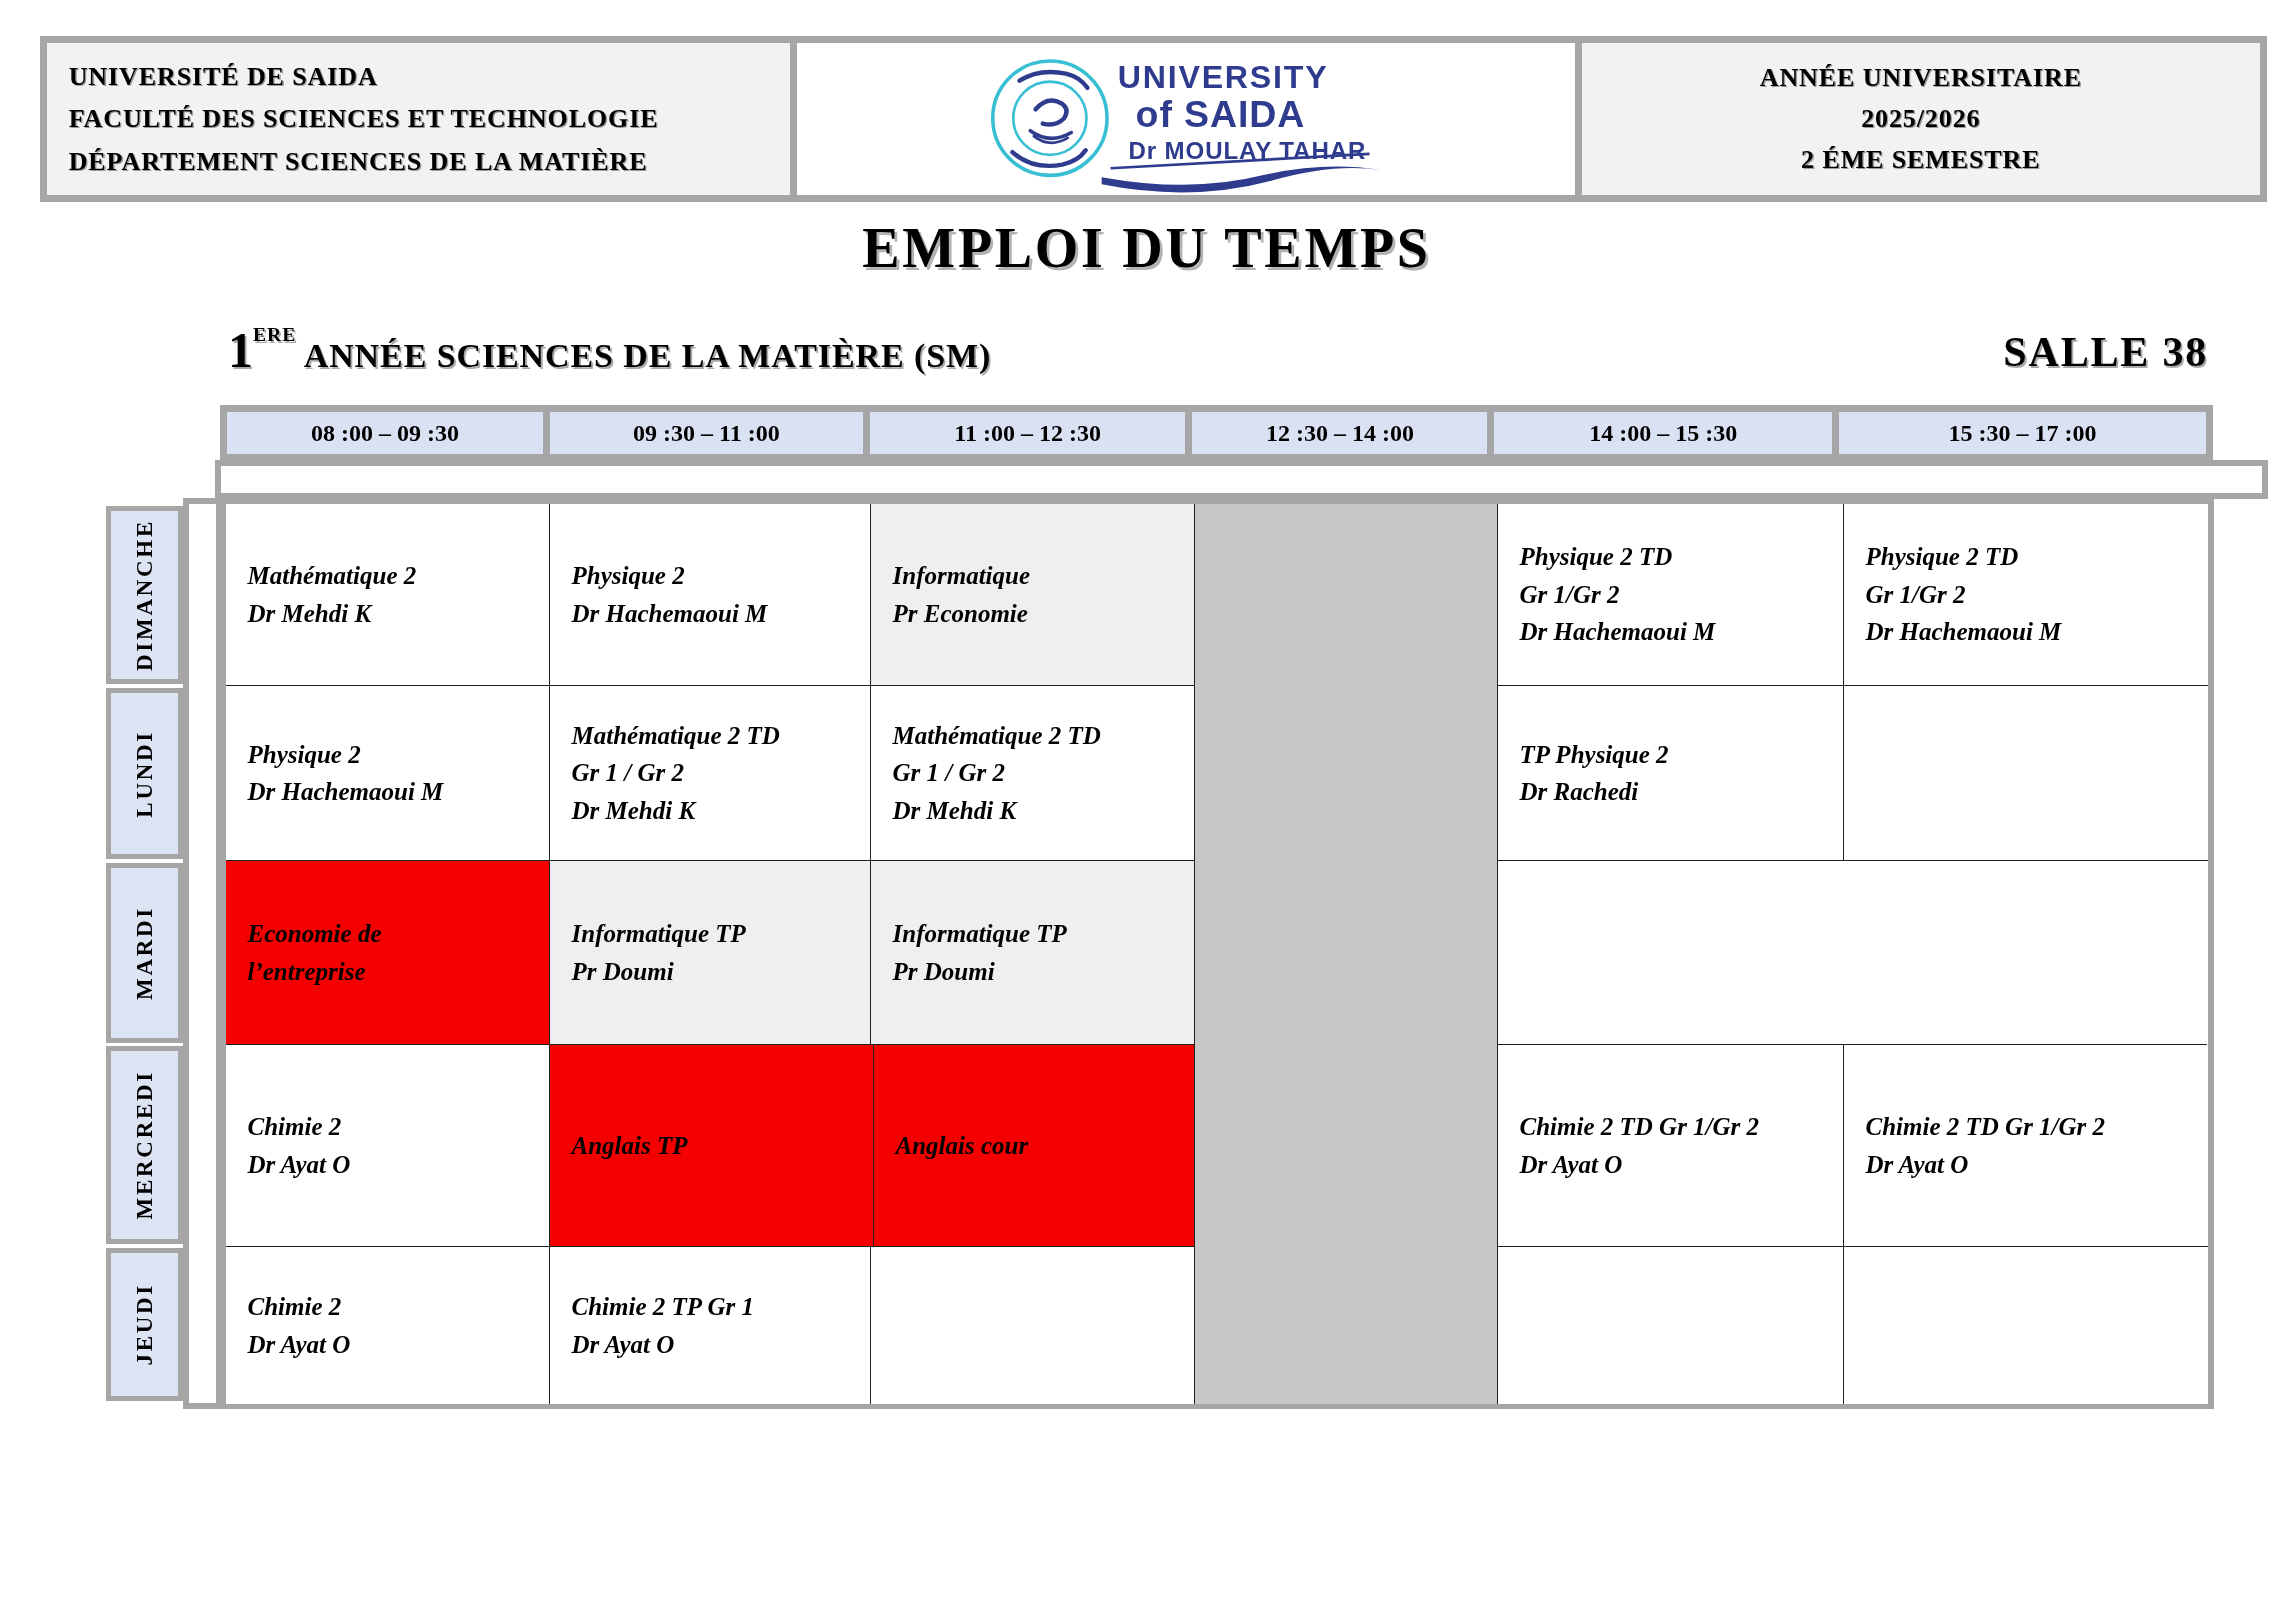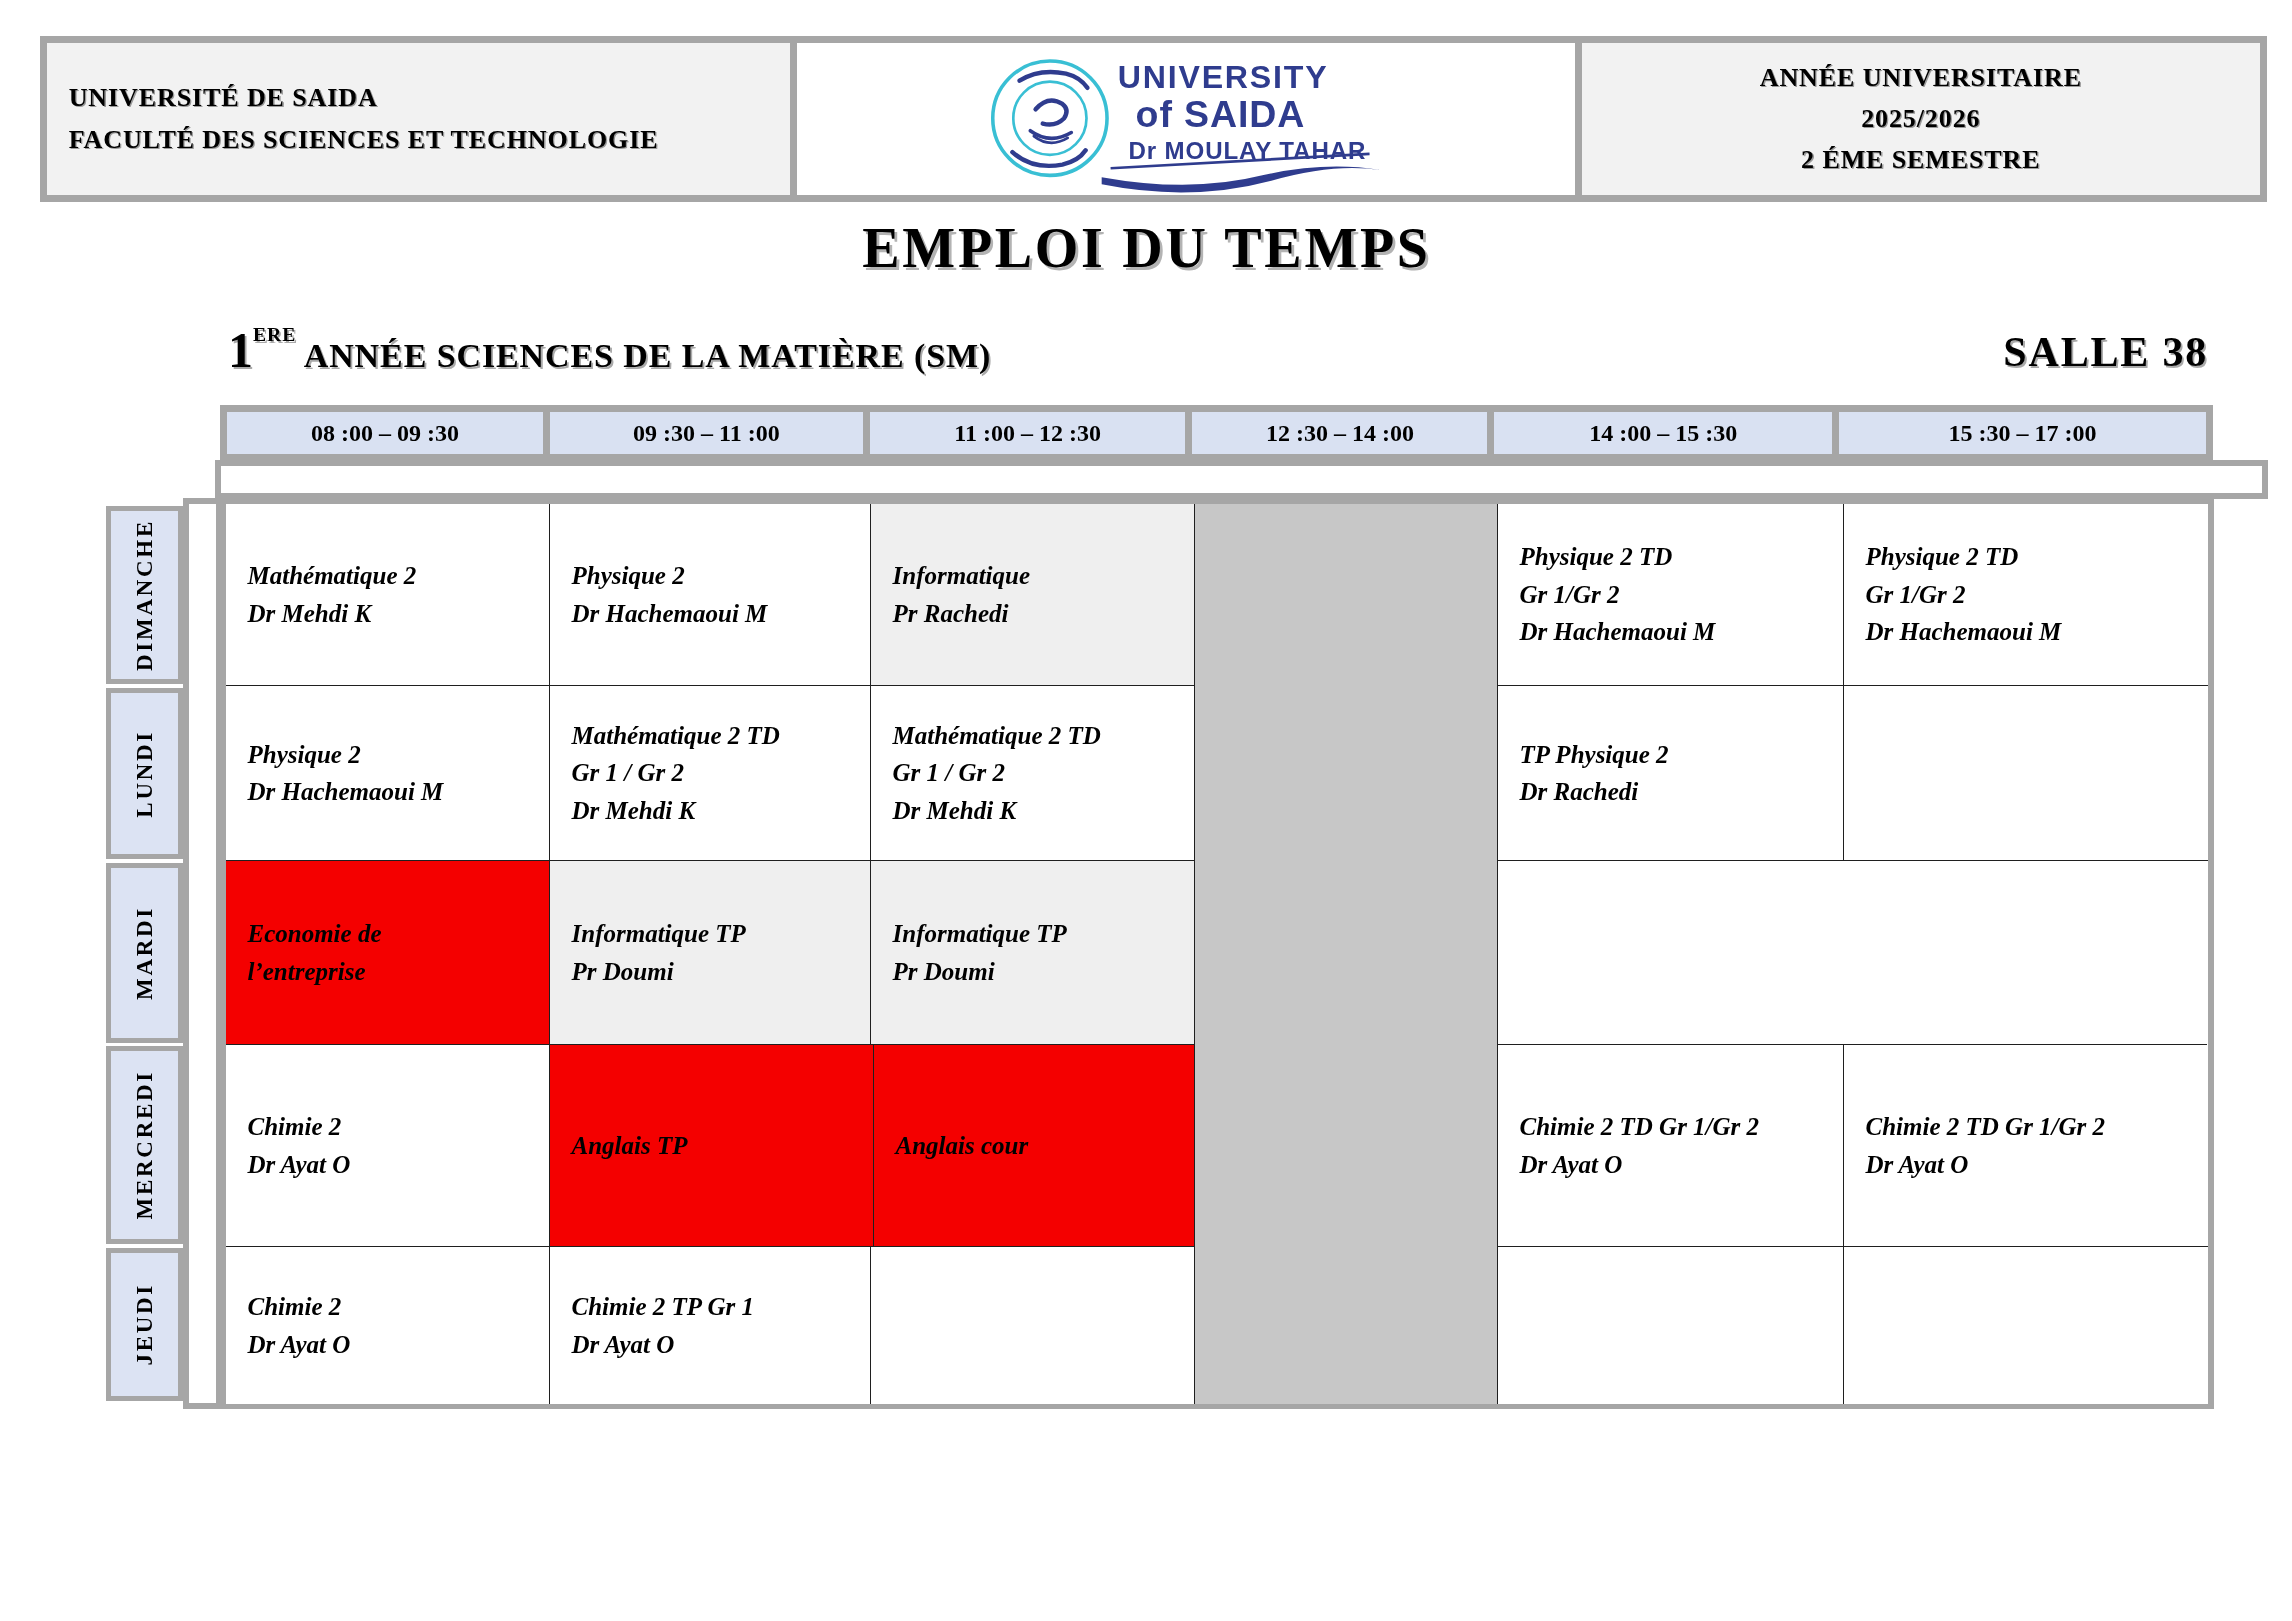--- a/index.html
+++ b/index.html
@@ -67,20 +67,21 @@
 </style>
 </head>
 <body>
 
 <div id="sheet">
 
   <div id="header-band">
     <div class="hcell" id="hleft">
       <div class="hline">UNIVERSITÉ DE SAIDA</div>
       <div class="hline">FACULTÉ DES SCIENCES ET TECHNOLOGIE</div>
+      <div class="hline">DÉPARTEMENT SCIENCES DE LA MATIÈRE</div>
     </div>
     <div class="hcell" id="hcenter">
       <svg width="421" height="150" viewBox="0 0 470 168">
 
         <circle cx="82" cy="82" r="64" fill="none" stroke="#39bfd4" stroke-width="4"></circle>
         <circle cx="82" cy="82" r="41" fill="none" stroke="#39bfd4" stroke-width="3"></circle>
 
         <path d="M48 40 Q70 26 100 32 Q116 36 124 48" fill="none" stroke="#2f3c8e" stroke-width="5" stroke-linecap="round"></path>
         <path d="M40 120 Q62 140 96 134 Q114 130 122 118" fill="none" stroke="#2f3c8e" stroke-width="5" stroke-linecap="round"></path>
         <path d="M66 72 Q80 56 96 66 Q104 72 98 82 Q88 92 74 88" fill="none" stroke="#2f3c8e" stroke-width="5" stroke-linecap="round"></path>
@@ -145,21 +146,21 @@
         <div class="cell br bb" style="width: 324px; background: rgb(255, 255, 255);">
           <div>Mathématique 2</div>
           <div>Dr Mehdi K</div>
         </div>
         <div class="cell br bb" style="width: 321px; background: rgb(255, 255, 255);">
           <div>Physique 2</div>
           <div>Dr Hachemaoui M</div>
         </div>
         <div class="cell br bb" style="width: 324px; background: rgb(239, 239, 239);">
           <div>Informatique</div>
-          <div>Pr Rachedi</div>
+          <div>Pr Economie</div>
         </div>
         <div class="cell br" style="width: 303px; background: rgb(199, 199, 199);"></div>
         <div class="cell br bb" style="width: 346px; background: rgb(255, 255, 255);">
           <div>Physique 2 TD</div>
           <div>Gr 1/Gr 2</div>
           <div>Dr Hachemaoui M</div>
         </div>
         <div class="cell bb" style="width: 364px; background: rgb(255, 255, 255);">
           <div>Physique 2 TD</div>
           <div>Gr 1/Gr 2</div>

